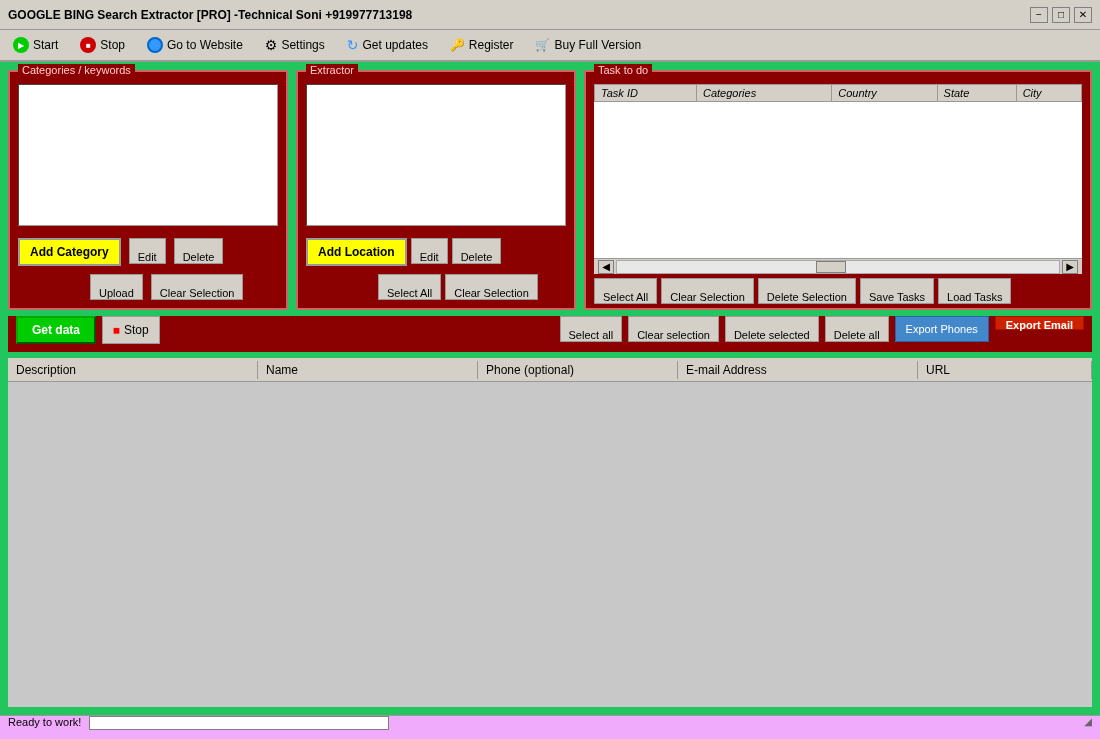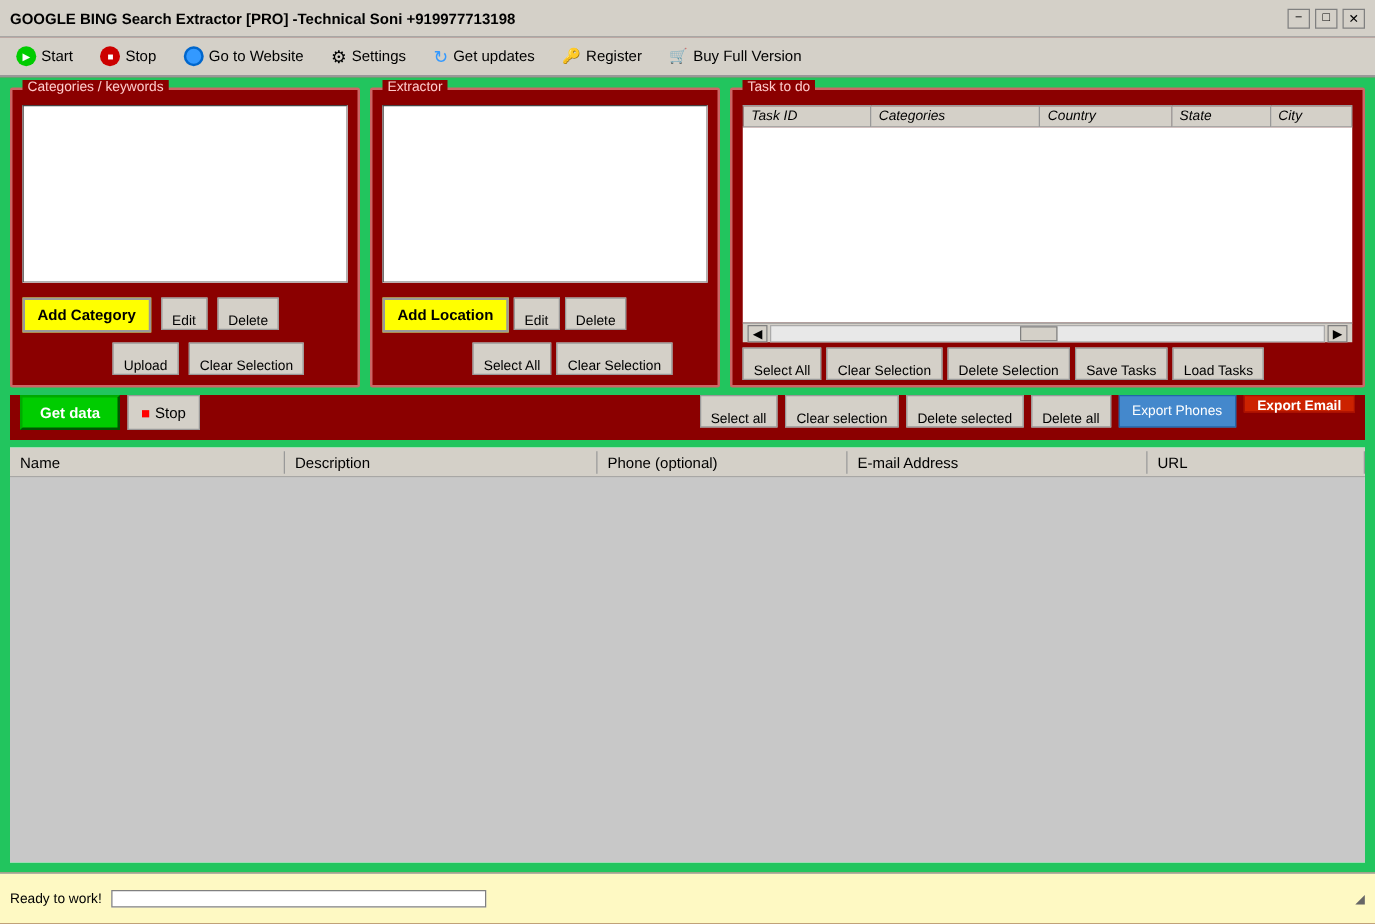--- a/index.html
+++ b/index.html
@@ -321,24 +321,23 @@
     .col-phone { width: 200px; }
     .col-url { flex: 1; }
 
     #data-rows {
       flex: 1;
       background: #c8c8c8;
     }
 
     
     #status-bar {
-      background: #fef9c3;
-      height: 41px;
-      display: flex;
-      align-items: center;
+      background: #f0abfc;
+      height: 24px;
+      display: flex;
       padding: 0 8px;
       border-top: 1px solid #999;
       flex-shrink: 0;
       gap: 8px;
     }
     #status-text {
       font-size: 11px;
       color: #000;
     }
     #status-progress {
@@ -489,22 +488,22 @@
     <button class="btn" style="background:#d4d0c8;">Select all</button>
     <button class="btn" style="background:#d4d0c8;">Clear selection</button>
     <button class="btn" style="background:#d4d0c8;">Delete selected</button>
     <button class="btn" style="background:#d4d0c8;">Delete all</button>
     <button class="btn-blue">Export Phones</button>
     <button class="btn-red-export">Export Email</button>
   </div>
 
   <div id="data-table-area">
     <div id="data-table-header">
+      <div class="data-col-header col-desc">Description</div>
       <div class="data-col-header col-name">Name</div>
-      <div class="data-col-header col-desc">Description</div>
       <div class="data-col-header col-phone">Phone (optional)</div>
       <div class="data-col-header col-email">E-mail Address</div>
       <div class="data-col-header col-url">URL</div>
     </div>
     <div id="data-rows"></div>
   </div>
 
 </div>
 
 <div id="status-bar">

